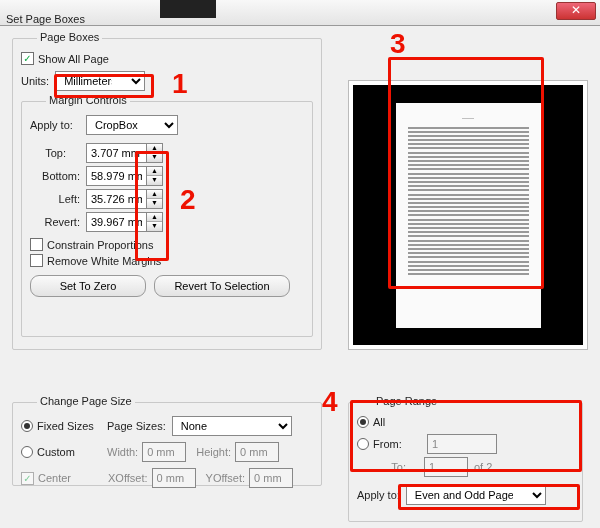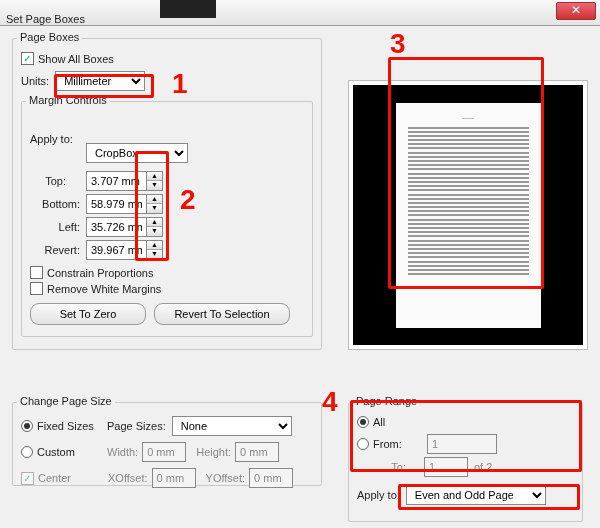--- a/index.html
+++ b/index.html
@@ -3,21 +3,21 @@
 <meta charset="utf-8">
 <style>
   * { box-sizing: border-box; font-family: "Segoe UI", Tahoma, sans-serif; font-size: 11px; }
   body { margin: 0; background: #f0f0f0; width: 600px; height: 528px; overflow: hidden; position: relative; }
   .titlebar { height: 26px; background: linear-gradient(#f8f8f8,#e4e4e4); border-bottom: 1px solid #999; display: flex; align-items: flex-end; padding: 0 6px; position: relative; }
   .titlebar .title { color: #222; }
   .close-btn { position: absolute; right: 4px; top: 2px; width: 40px; height: 18px; background: linear-gradient(#e67,#c33); border: 1px solid #933; border-radius: 2px; color: #fff; text-align: center; line-height: 15px; font-size: 12px; }
   .title-blk { position:absolute; top:0; left:160px; width:56px; height:18px; background:#222; }
   .content { position: absolute; left:0; right:0; top:26px; bottom:0; background: #f0f0f0; padding: 6px 10px 10px 12px; }
   .groupbox { border: 1px solid #c9c9c9; border-radius: 2px; position: relative; padding: 10px 8px 8px 8px; margin-top: 6px; }
-  .groupbox > .legend { position: absolute; top: -8px; left: 4px; background: #f0f0f0; padding: 0 3px; color: #222; }
+  .groupbox > .legend { position: absolute; top: -8px; left: 24px; background: #f0f0f0; padding: 0 3px; color: #222; }
   .row { display: flex; align-items: center; margin: 3px 0; }
   .chk { width: 13px; height: 13px; border: 1px solid #707070; background: #fff; display: inline-flex; align-items: center; justify-content: center; margin-right: 4px; font-size:10px; color:#1a4; }
   .lbl { color: #222; }
   .lbl.dis { color:#888; }
   select, input[type=text] { height: 20px; border: 1px solid #888; background: #fff; padding: 0 4px; }
   select { padding-right: 16px; }
   .spinbox { display:flex; }
   .spinbox input { width: 60px; border-right:none; }
   .spinbox .spins { display:flex; flex-direction:column; border:1px solid #888; }
   .spinbox .spins span { width:15px; height:9px; background:linear-gradient(#fff,#ddd); font-size:7px; text-align:center; line-height:8px; border-bottom:1px solid #aaa; }
@@ -44,34 +44,34 @@
   <div class="close-btn">✕</div>
 </div>
 
 <div class="content">
 
   <div class="groupbox" style="width:310px; height:312px;">
     <span class="legend">Page Boxes</span>
 
     <div class="row">
       <span class="chk">✓</span>
-      <span class="lbl">Show All Boxes</span>
+      <span class="lbl">Show All Page</span>
     </div>
 
     <div class="row" style="margin-top:6px;">
       <span class="lbl" style="margin-right:6px;">Units:</span>
       <select style="width:90px;"><option>Millimeters</option></select>
     </div>
 
     <div class="groupbox" style="margin-top:10px; height:236px;">
       <span class="legend">Margin Controls</span>
 
       <div class="row">
         <span class="lbl" style="width:56px;">Apply to:</span>
-        <select style="width:102px;margin-top:28px;"><option>CropBox</option></select>
+        <select style="width:92px;"><option>CropBox</option></select>
       </div>
 
       <div class="row" style="margin-top:8px;">
         <span class="lbl" style="width:56px; text-align:right; padding-right:20px;">Top:</span>
         <div class="spinbox">
             <input type="text" value="3.707 mm" style="">
             <div class="spins">
               <span>▲</span>
               <span>▼</span>
             </div>

